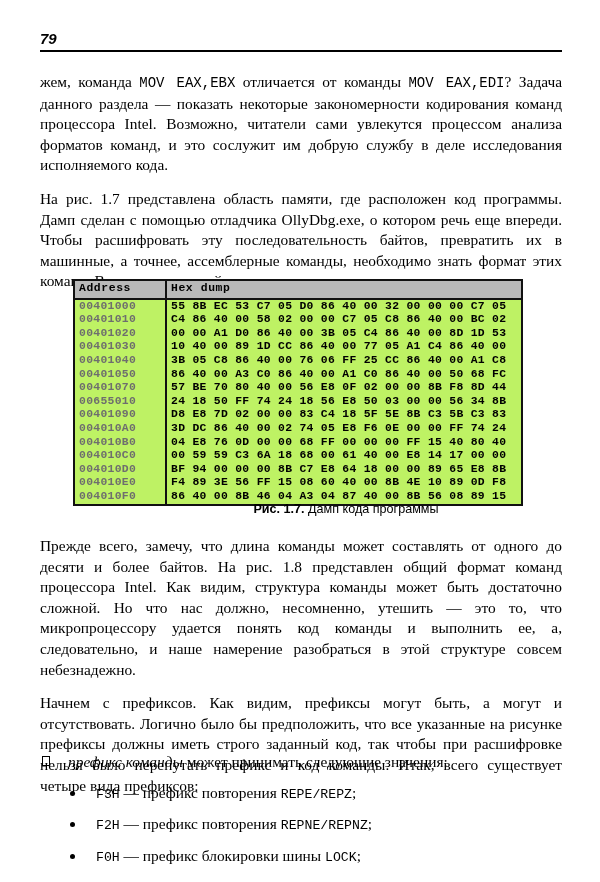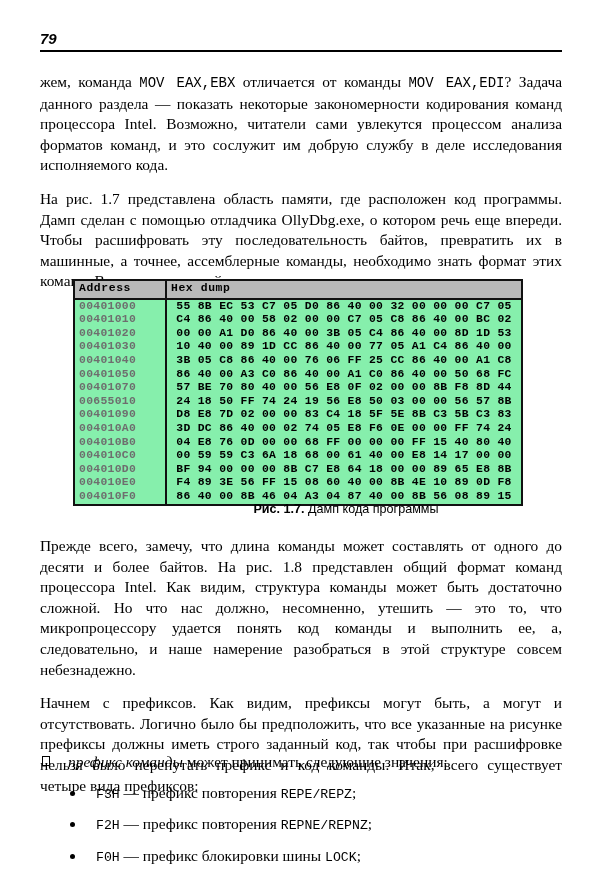--- a/index.html
+++ b/index.html
@@ -80,21 +80,21 @@
   }
 
   
   .figure {
     position: absolute;
     left: 73px;
     top: 279px;
   }
   .dumpbox {
     border: 2px solid #111;
-    background: #86efac;
+    background: #bef264;
     padding: 0;
     width: 450px;
     box-sizing: border-box;
   }
   table.dump {
     border-collapse: collapse;
     font-family: "Liberation Mono", "DejaVu Sans Mono", monospace;
     font-size: 11.4px;
     line-height: 13.6px;
     width: 100%;
@@ -119,21 +119,20 @@
     margin-left: 26px;
   }
   table.dump td.addr {
     color: #6e6e6e;
     border-right: 2px solid #111;
     letter-spacing: 0.3px;
   }
   table.dump td.bytes {
     color: #000;
     letter-spacing: 0.3px;
-    text-align: center;
   }
   .fig-caption {
     position: absolute;
     left: 0;
     top: 0;
     width: 450px;
     text-align: center;
     font-family: "Liberation Sans", "DejaVu Sans", sans-serif;
     font-size: 12.6px;
     margin-left: 48px;
@@ -230,21 +229,21 @@
           <tr>
               <td class="addr">00401050</td>
               <td class="bytes">86 40 00 A3 C0 86 40 00 A1 C0 86 40 00 50 68 FC</td>
             </tr>
           <tr>
               <td class="addr">00401070</td>
               <td class="bytes">57 BE 70 80 40 00 56 E8 0F 02 00 00 8B F8 8D 44</td>
             </tr>
           <tr>
               <td class="addr">00655010</td>
-              <td class="bytes">24 18 50 FF 74 24 19 56 E8 50 03 00 00 56 57 8B</td>
+              <td class="bytes">24 18 50 FF 74 24 18 56 E8 50 03 00 00 56 34 8B</td>
             </tr>
           <tr>
               <td class="addr">00401090</td>
               <td class="bytes">D8 E8 7D 02 00 00 83 C4 18 5F 5E 8B C3 5B C3 83</td>
             </tr>
           <tr>
               <td class="addr">004010A0</td>
               <td class="bytes">3D DC 86 40 00 02 74 05 E8 F6 0E 00 00 FF 74 24</td>
             </tr>
           <tr>

